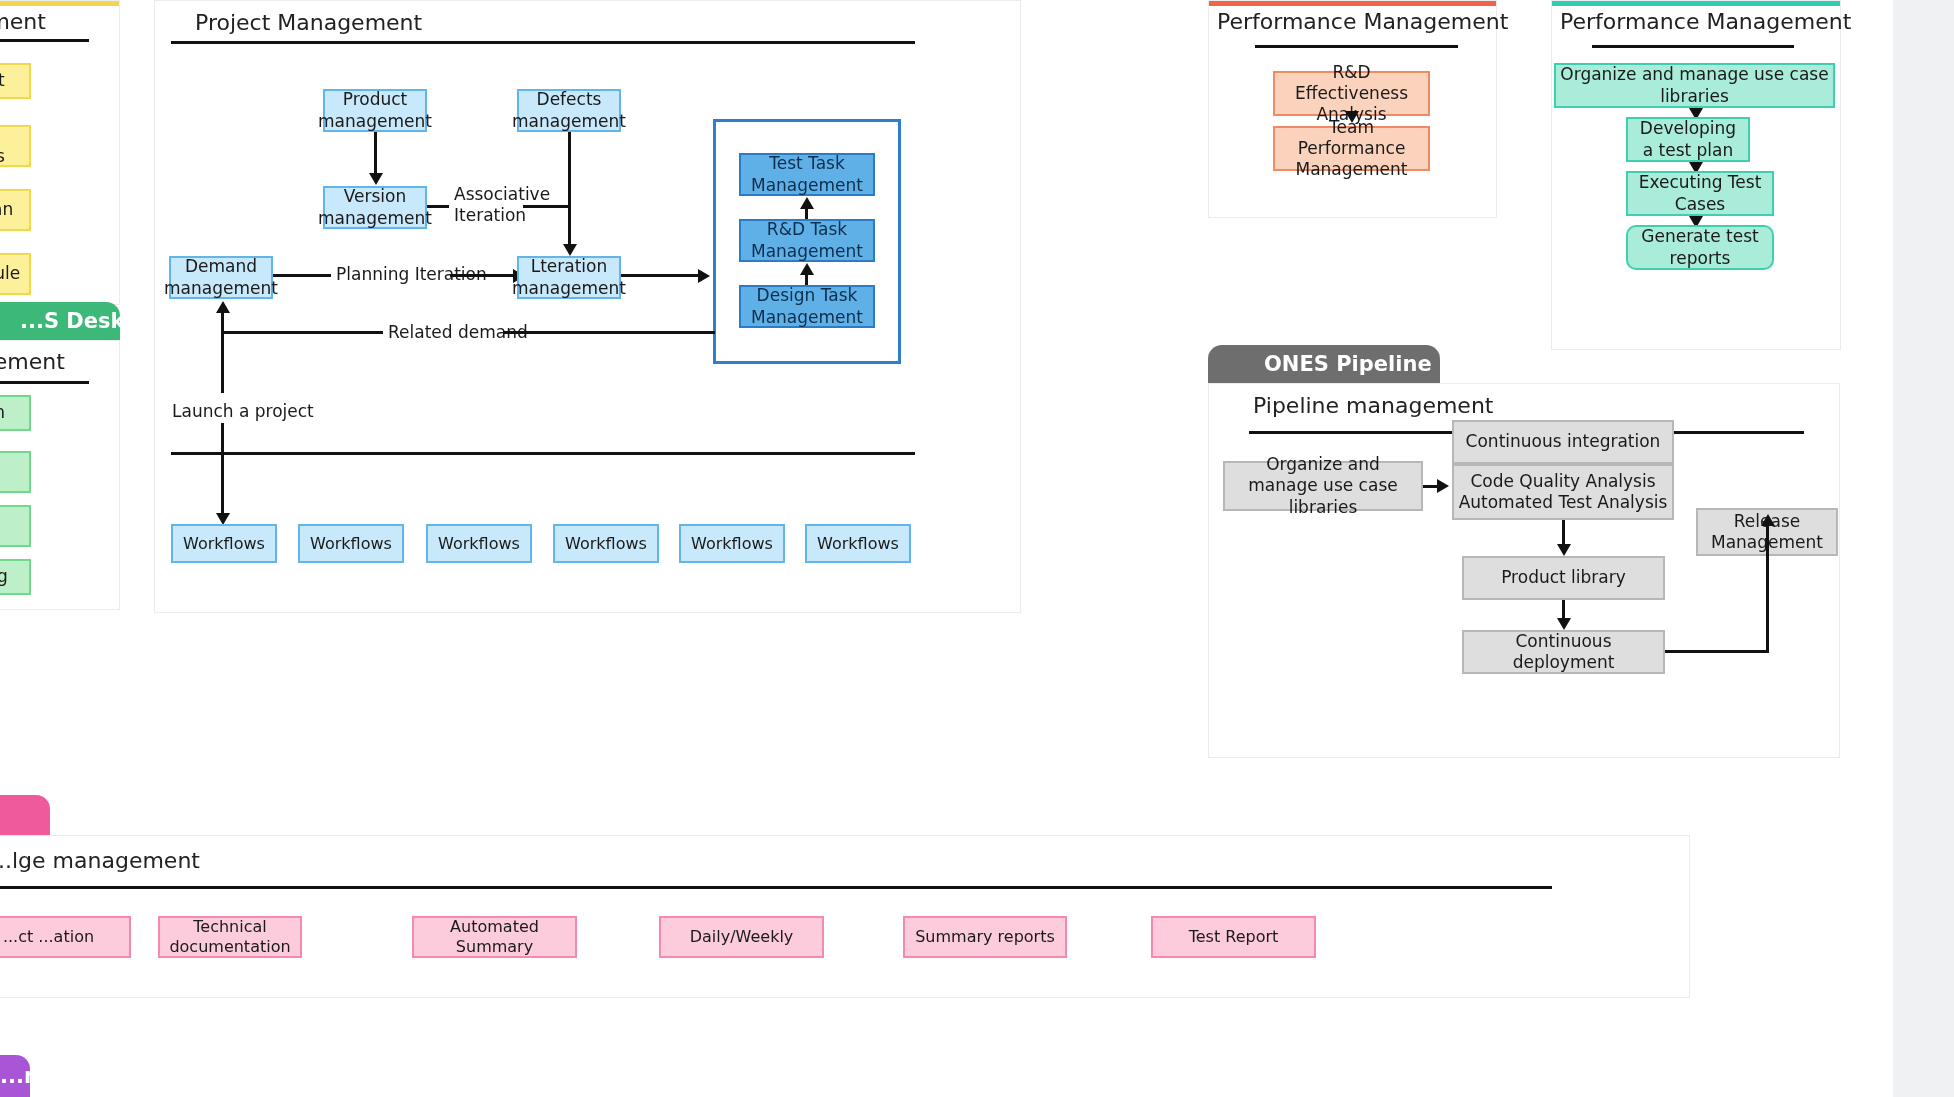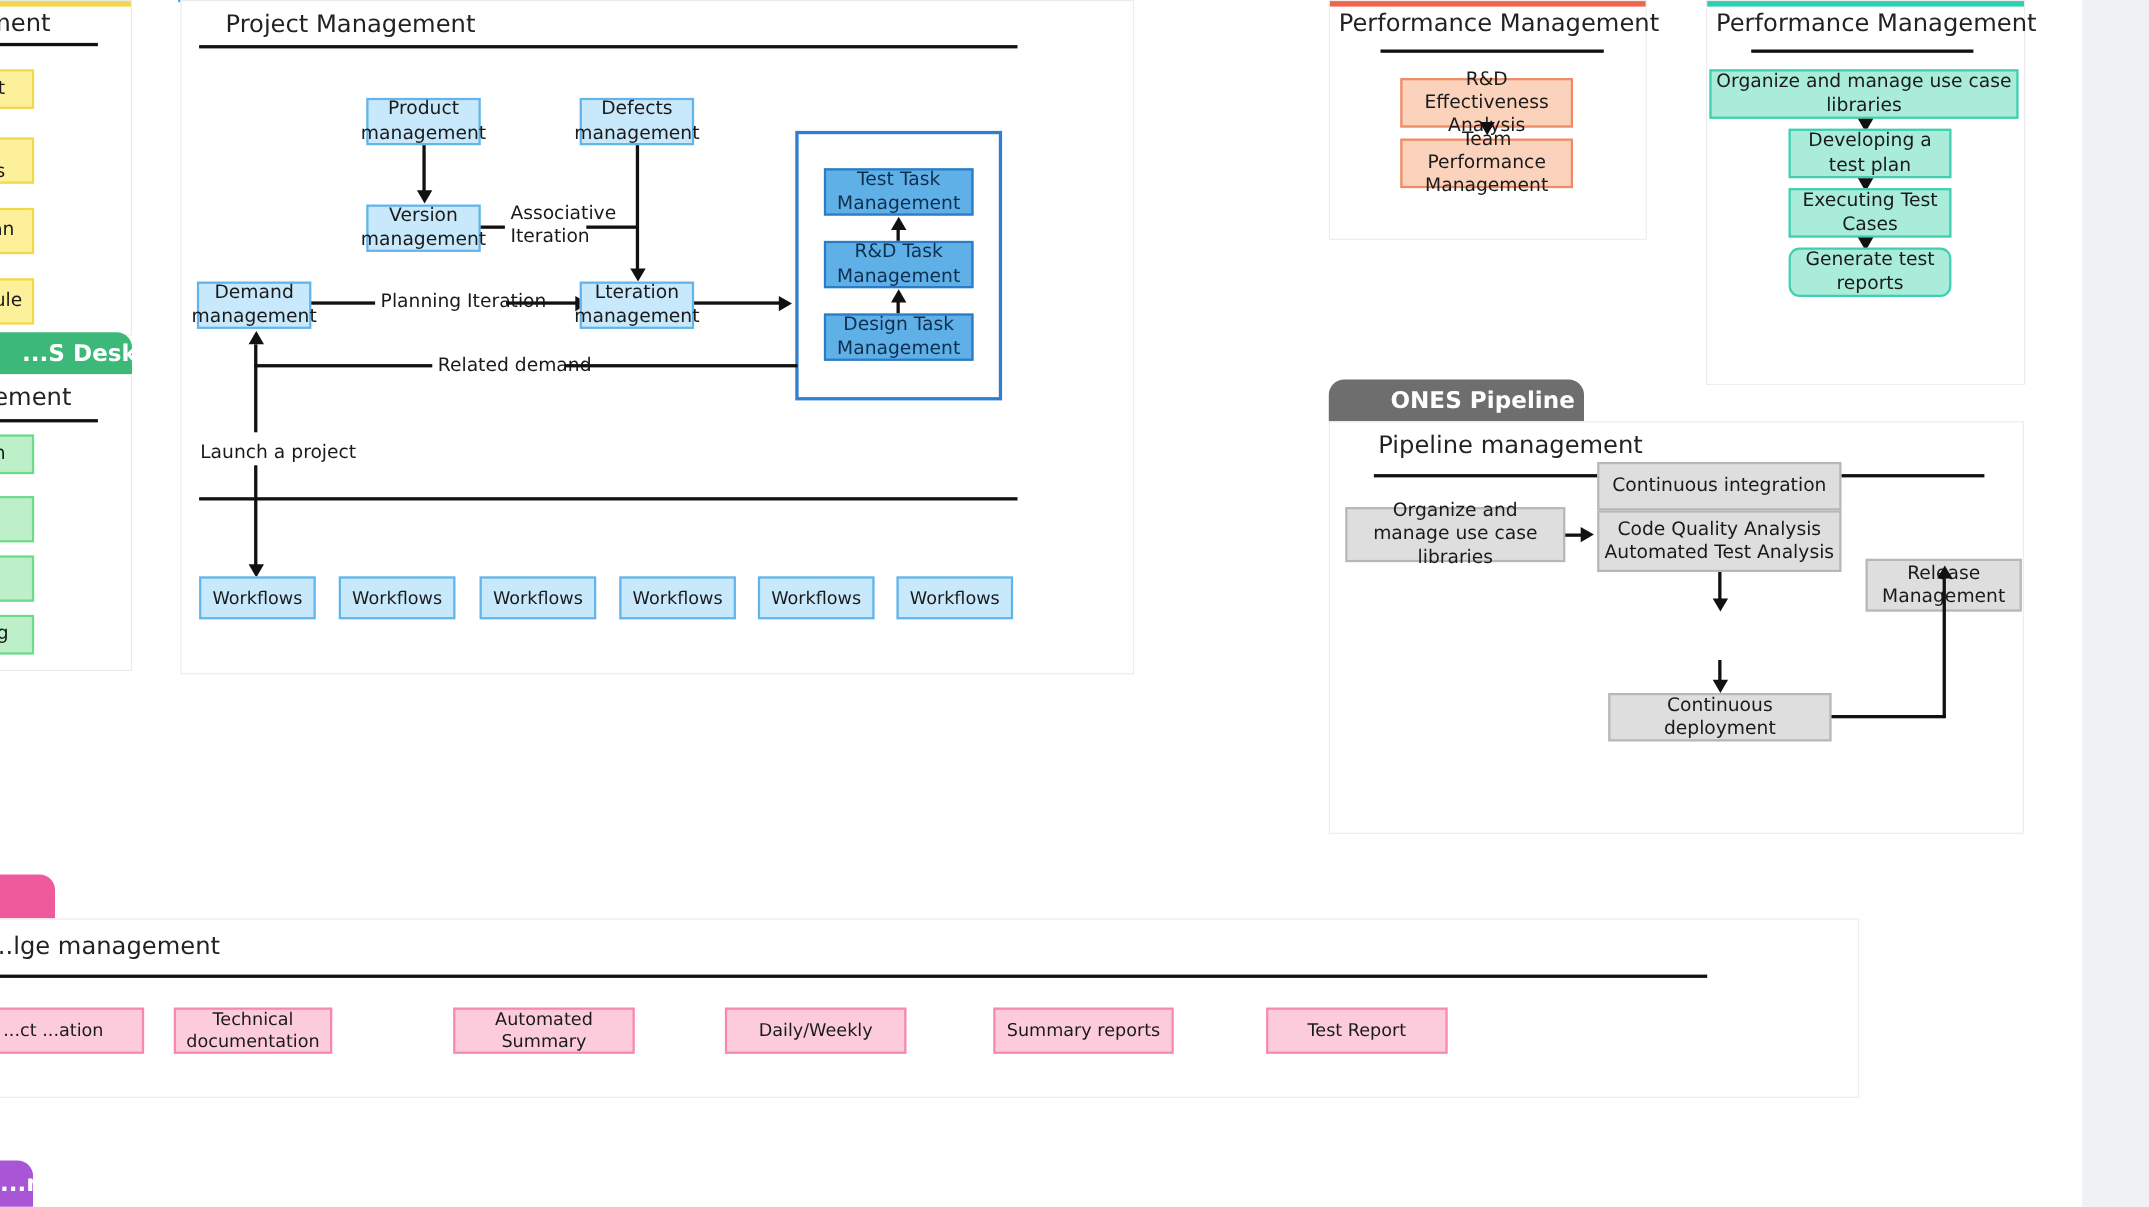--- a/index.html
+++ b/index.html
@@ -143,21 +143,21 @@
     <div class="node green" style="left:-5px; top:54px; width:155px; height:36px;">... collection</div>
 
     <div class="node green" style="left:-5px; top:110px; width:155px; height:42px;">... order ...nment</div>
 
     <div class="node green" style="left:-5px; top:164px; width:155px; height:42px;">... order ...essing</div>
 
     <div class="node green" style="left:-5px; top:218px; width:155px; height:36px;">...er tracking</div>
   </div>
 
   <div class="tab-chip" style="left:162px; top:-12px; width:150px; height:14px; background:#3f9ae8; border-radius:0;"></div>
-  <div class="panel" style="left:164px; top:0px; width:867px; height:613px;">
+  <div class="panel" style="left:154px; top:0px; width:867px; height:613px;">
     <div class="panel-title" style="position:absolute; left:40px; top:9px;">Project Management</div>
     <div class="title-rule" style="position:absolute; left:16px; top:40px; width:744px;"></div>
 
     <div class="node blue" style="left:168px; top:88px; width:104px; height:43px;">Product management</div>
 
     <div class="vline" style="left:219px; top:131px; height:42px;"></div>
     <div class="arrow-down" style="left:214px; top:172px;"></div>
 
     <div class="node blue" style="left:168px; top:185px; width:104px; height:43px;">Version management</div>
 
@@ -225,21 +225,21 @@
     <div class="node orange" style="left:64px; top:125px; width:157px; height:45px;">Team Performance Management</div>
   </div>
 
   <div class="panel" style="left:1551px; top:0px; width:290px; height:350px;">
     <div class="panel-topbar" style="background:#2ecfb0;"></div>
     <div class="panel-title" style="position:absolute; left:8px; top:8px;">Performance Management</div>
     <div class="title-rule" style="position:absolute; left:40px; top:44px; width:202px;"></div>
 
     <div class="node teal" style="left:2px; top:62px; width:281px; height:45px;">Organize and manage use case libraries</div>
     <div class="arrow-down" style="left:137px; top:107px;"></div>
-    <div class="node teal" style="left:74px; top:116px; width:148px; height:45px;">Developing a test plan</div>
+    <div class="node teal" style="left:74px; top:116px; width:124px; height:45px;">Developing a test plan</div>
     <div class="arrow-down" style="left:137px; top:161px;"></div>
     <div class="node teal" style="left:74px; top:170px; width:148px; height:45px;">Executing Test Cases</div>
     <div class="arrow-down" style="left:137px; top:215px;"></div>
     <div class="node teal" style="left:74px; top:224px; width:148px; height:45px;border-radius:10px;">Generate test reports</div>
   </div>
 
   <div class="tab-chip" style="left:1208px; top:345px; width:232px; height:38px; background:#6e6e6e; padding-left:56px;">ONES Pipeline</div>
   <div class="panel" style="left:1208px; top:383px; width:632px; height:375px;">
     <div class="panel-title" style="position:absolute; left:44px; top:9px;">Pipeline management</div>
     <div class="title-rule" style="position:absolute; left:40px; top:47px; width:555px;"></div>
@@ -249,20 +249,21 @@
     <div class="arrow-right" style="left:228px; top:95px;"></div>
 
     <div class="node grey" style="left:243px; top:36px; width:222px; height:44px;">Continuous integration</div>
     <div class="node grey" style="left:243px; top:80px; width:222px; height:56px; flex-direction:column;">Code Quality Analysis Automated Test Analysis</div>
 
     <div class="vline" style="left:353px; top:136px; height:28px;"></div>
     <div class="arrow-down" style="left:348px; top:160px;"></div>
 
     <div class="node grey" style="left:487px; top:80px; width:142px; height:48px;margin-top:44px;">Release Management</div>
 
+    <div class="node grey" style="left:253px; top:172px; width:203px; height:44px;">Product library</div>
     <div class="vline" style="left:353px; top:216px; height:22px;"></div>
     <div class="arrow-down" style="left:348px; top:234px;"></div>
 
     <div class="node grey" style="left:253px; top:246px; width:203px; height:44px;">Continuous deployment</div>
 
     <div class="hline" style="left:456px; top:266px; width:104px;"></div>
     <div class="vline" style="left:557px; top:142px; height:126px;"></div>
     <div class="arrow-up" style="left:552px; top:130px;"></div>
   </div>
 

